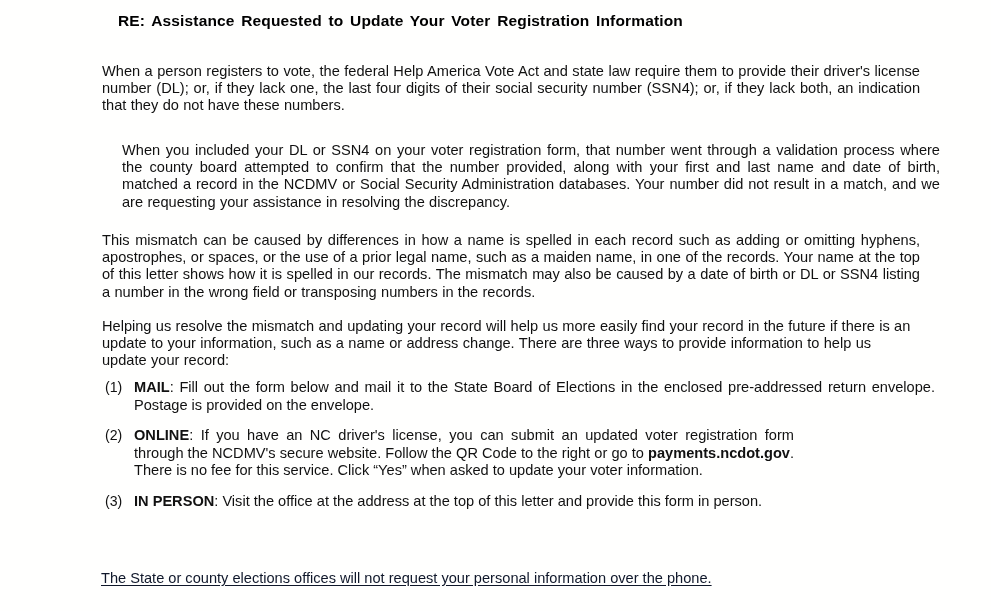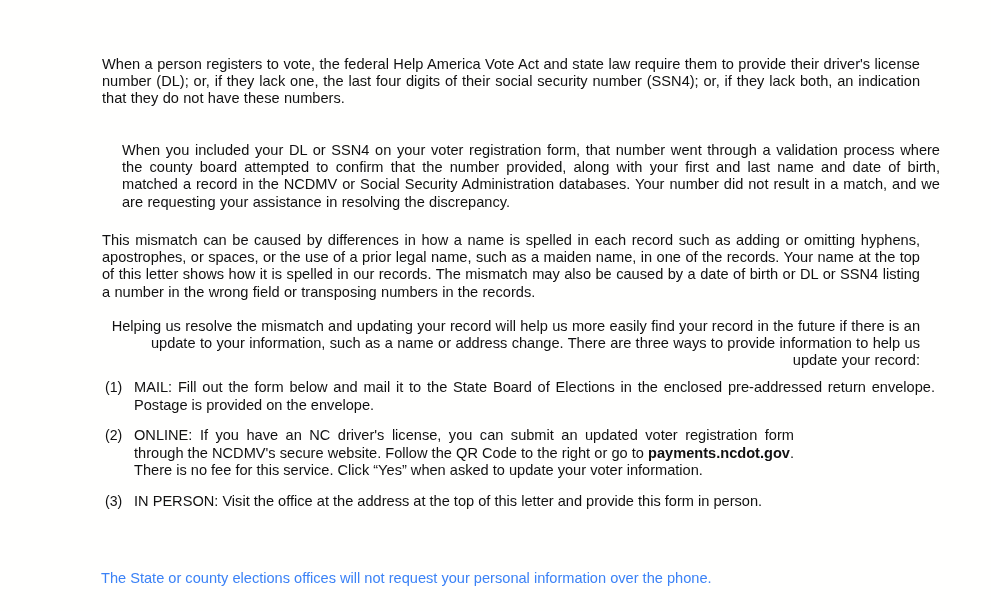--- a/index.html
+++ b/index.html
@@ -42,24 +42,24 @@
     position: absolute;
     left: 102px;
     width: 818px;
     font-size: 14.6px;
     line-height: 17.4px;
     text-align: justify;
     color: #111111;
     word-spacing: 0.3px;
   }
   .para.last-natural {
-    text-align: right;
+    text-align: left;
   }
 
-  #para-1 { top: 41px; }
+  #para-1 { top: 48px; }
   #para-2 { top: 127px; margin-left: 20px; }
   #para-3 { top: 217px; }
   #para-4 { top: 303px; }
 
   
   .list-block {
     position: absolute;
     left: 105px;
     width: 830px;
   }
@@ -84,45 +84,47 @@
     line-height: 17.6px;
     color: #111111;
   }
   .list-body {
     display: block;
   }
   .item-narrow .list-body {
     width: 660px;
   }
   .item-label {
-    font-weight: normal;
+    font-weight: bold;
   }
   .inline-link {
     font-weight: bold;
     text-underline-offset: 1px;
     color: #111111;
   }
 
   
   .notice {
     position: absolute;
     left: 101px;
     top: 570px;
     font-size: 14.6px;
     line-height: 17.4px;
-    color: #3b82f6;
+    color: #0f172a;
+    text-decoration: underline;
     text-underline-offset: 2px;
     white-space: nowrap;
   }
 </style>
 </head>
 <body>
 
 <div id="page">
 
+  <div class="doc-title">RE:  Assistance Requested to Update Your Voter Registration Information</div>
 
   <p class="para" id="para-1">When a person registers to vote, the federal Help America Vote Act and state law require them to provide their driver's license number (DL); or, if they lack one, the last four digits of their social security number (SSN4); or, if they lack both, an indication that they do not have these numbers.</p>
 
   <p class="para" id="para-2">When you included your DL or SSN4 on your voter registration form, that number went through a validation process where the county board attempted to confirm that the number provided, along with your first and last name and date of birth, matched a record in the NCDMV or Social Security Administration databases. Your number did not result in a match, and we are requesting your assistance in resolving the discrepancy.</p>
 
   <p class="para" id="para-3">This mismatch can be caused by differences in how a name is spelled in each record such as adding or omitting hyphens, apostrophes, or spaces, or the use of a prior legal name, such as a maiden name, in one of the records. Your name at the top of this letter shows how it is spelled in our records. The mismatch may also be caused by a date of birth or DL or SSN4 listing a number in the wrong field or transposing numbers in the records.</p>
 
   <p class="para last-natural" id="para-4">Helping us resolve the mismatch and updating your record will help us more easily find your record in the future if there is an update to your information, such as a name or address change.  There are three ways to provide information to help us update your record:</p>
 
   <div class="list-block" id="list-block">

